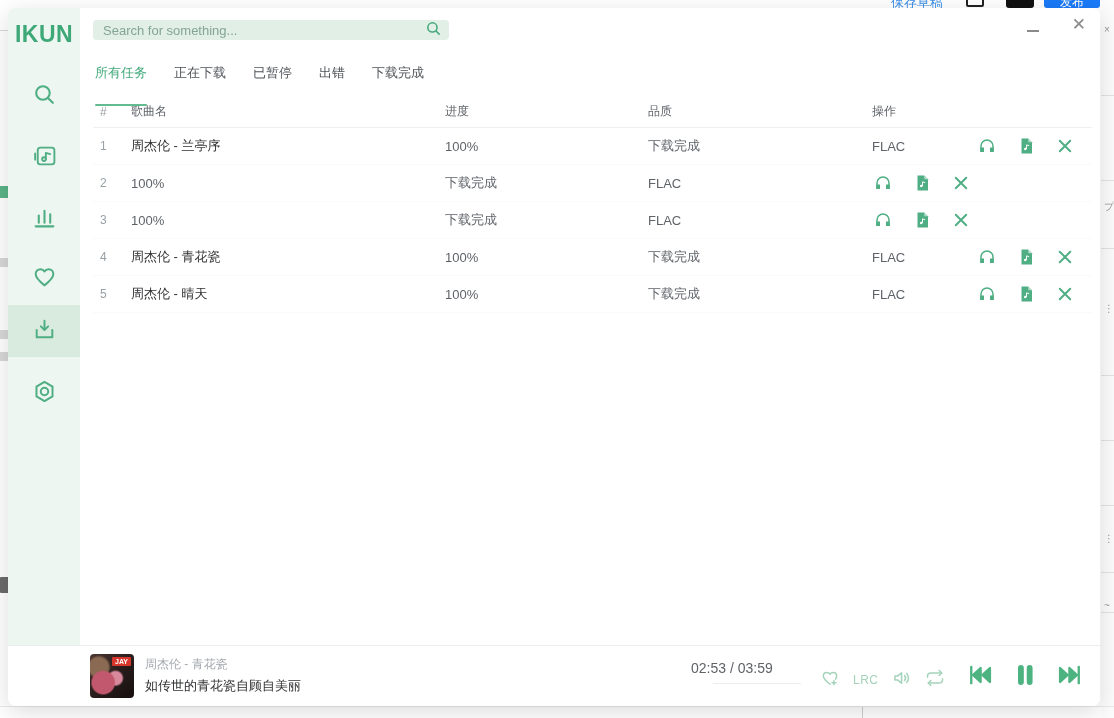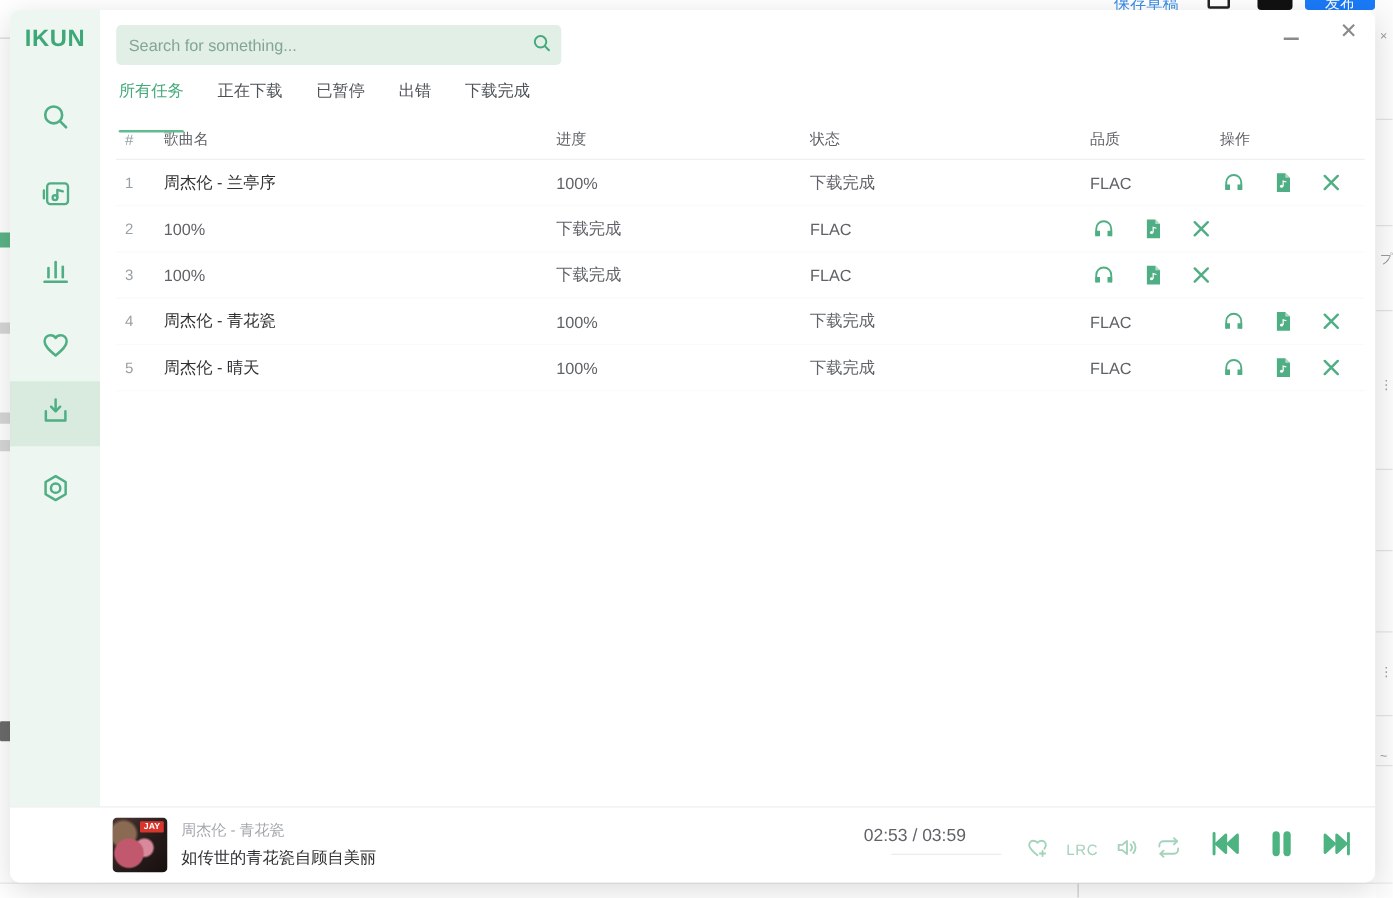--- a/index.html
+++ b/index.html
@@ -23,34 +23,34 @@
   .bg-bottomvline { left:862px; top:706px; width:1px; height:12px; background:#cfcfcf; }
   .bg-bottomline { left:0; top:706px; width:1114px; height:1px; background:#e9e9e9; }
 
   
   .app { position:absolute; left:8px; top:8px; width:1092px; height:698px; background:#fff;
     border-radius:8px; box-shadow:0 6px 24px rgba(0,0,0,.14); z-index:2; overflow:hidden; }
 
   
   .sidebar { position:absolute; left:0; top:0; width:72px; height:100%; background:#edf6f1; }
   .logo { position:absolute; left:0; top:13px; width:72px; text-align:center;
-    color:#3fa878; font-weight:bold; font-size:19px; letter-spacing:.5px; }
+    color:#3fa878; font-weight:bold; font-size:23px; letter-spacing:.5px; }
   .side-item { position:absolute; left:0; width:72px; height:52px; display:flex;
     align-items:center; justify-content:center; color:#4fae83; cursor:pointer; }
   .side-item.active { background:#d8ebde; }
   .side-item svg { width:25px; height:25px; }
 
   
   .winbtn { position:absolute; background:none; border:none; color:#8a8a8a; cursor:pointer; }
   .btn-min { right:58px; top:10px; width:18px; height:18px; }
   .btn-min i { display:block; width:12px; height:2px; background:#8a8a8a; margin:8px auto 0; }
   .btn-close { right:14px; top:8px; font-size:17px; line-height:18px; }
 
   
-  .searchbar { position:absolute; left:85px; top:12px; width:356px; height:32px;
+  .searchbar { position:absolute; left:85px; top:12px; width:356px; height:20px;
     background:#e1efe6; border-radius:4px; display:flex; align-items:center; }
   .searchbar input { flex:1; border:none; background:transparent; outline:none;
     padding:0 10px; font-size:13px; color:#41554a; }
   .searchbar input::placeholder { color:#84a593; opacity:1; }
   .search-btn { border:none; background:none; color:#44a97b; width:32px; height:28px;
     display:flex; align-items:center; justify-content:center; cursor:pointer; }
 
   
   .tabs { position:absolute; left:87px; top:56px; display:flex; gap:27px; }
   .tab { font-size:13px; color:#4e5358; padding-bottom:24px; cursor:pointer; position:relative; }
@@ -215,21 +215,20 @@
     <div class="tab">已暂停</div>
     <div class="tab">出错</div>
     <div class="tab">下载完成</div>
   </div>
 
   <div class="table">
     <div class="trow thead">
       <div class="c-idx">#</div>
       <div>歌曲名</div>
       <div>进度</div>
-      <div>状态</div>
       <div>品质</div>
       <div>操作</div>
     </div>
 
     <div class="trow tdata">
       <div class="c-idx">1</div>
       <div class="c-song">周杰伦 - 兰亭序</div>
       <div>100%</div>
       <div>下载完成</div>
       <div>FLAC</div>

